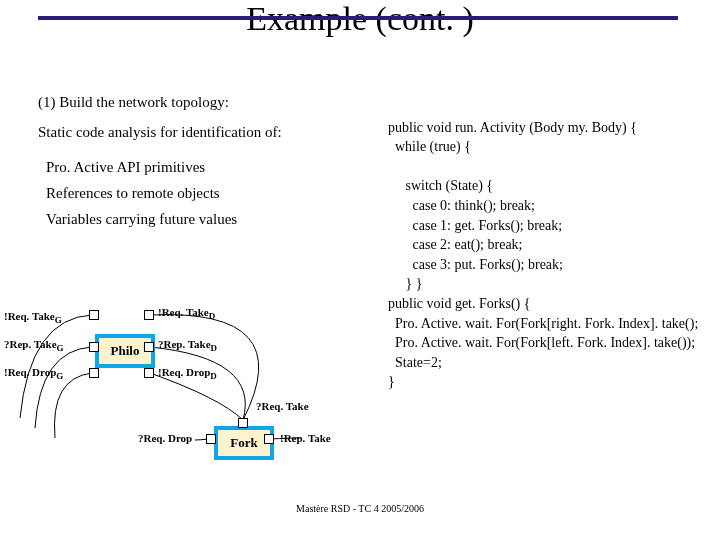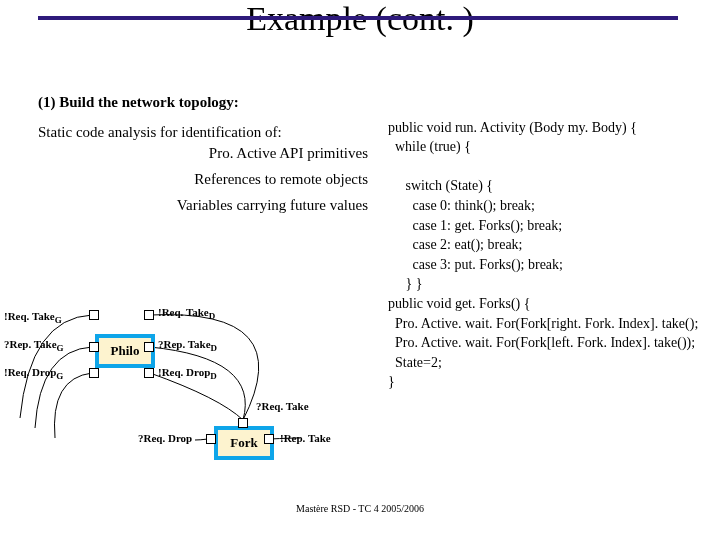--- a/index.html
+++ b/index.html
@@ -26,23 +26,23 @@
     color: #000;
   }
   .left-col {
     position: absolute;
     left: 38px;
     top: 92px;
     width: 330px;
     font-size: 15px;
     line-height: 1.35;
   }
-  .step-heading { font-weight: bold; margin-bottom: 10px; }
-  .sub1 { margin-bottom: 0; }
-  .sub2 { margin-left: 34px; margin-bottom: 6px; text-align: right; }
+  .step-heading { font-weight: normal; margin-bottom: 10px; }
+  .sub1 { margin-bottom: 14px; }
+  .sub2 { margin-left: 8px; margin-bottom: 6px; }
   .code-box {
     position: absolute;
     left: 388px;
     top: 98px;
     width: 330px;
     font-size: 14px;
     line-height: 1.4;
     white-space: pre;
   }
   .footer {

